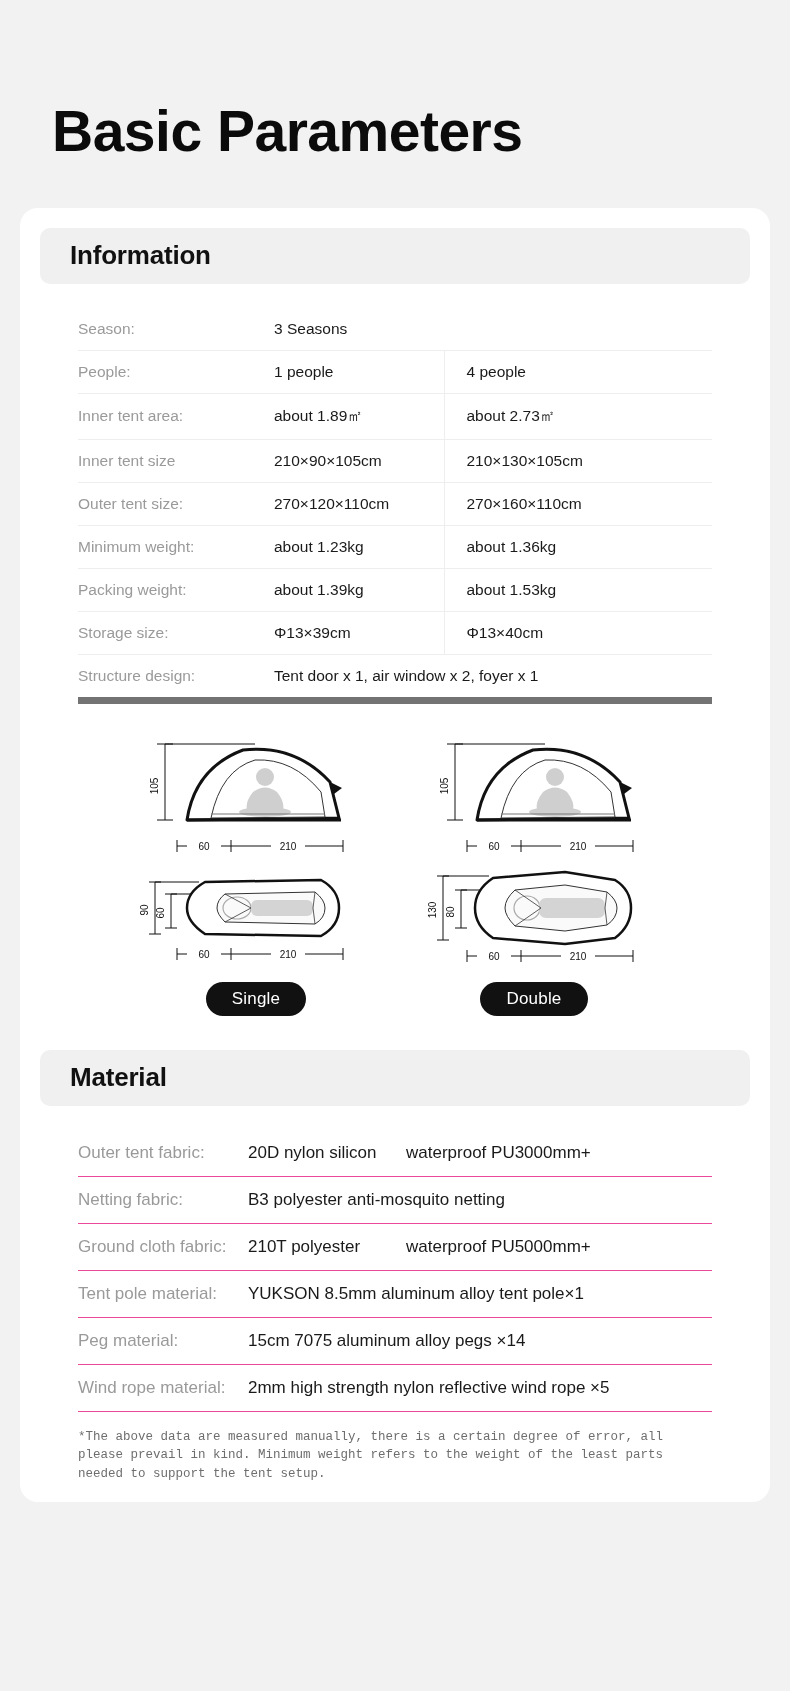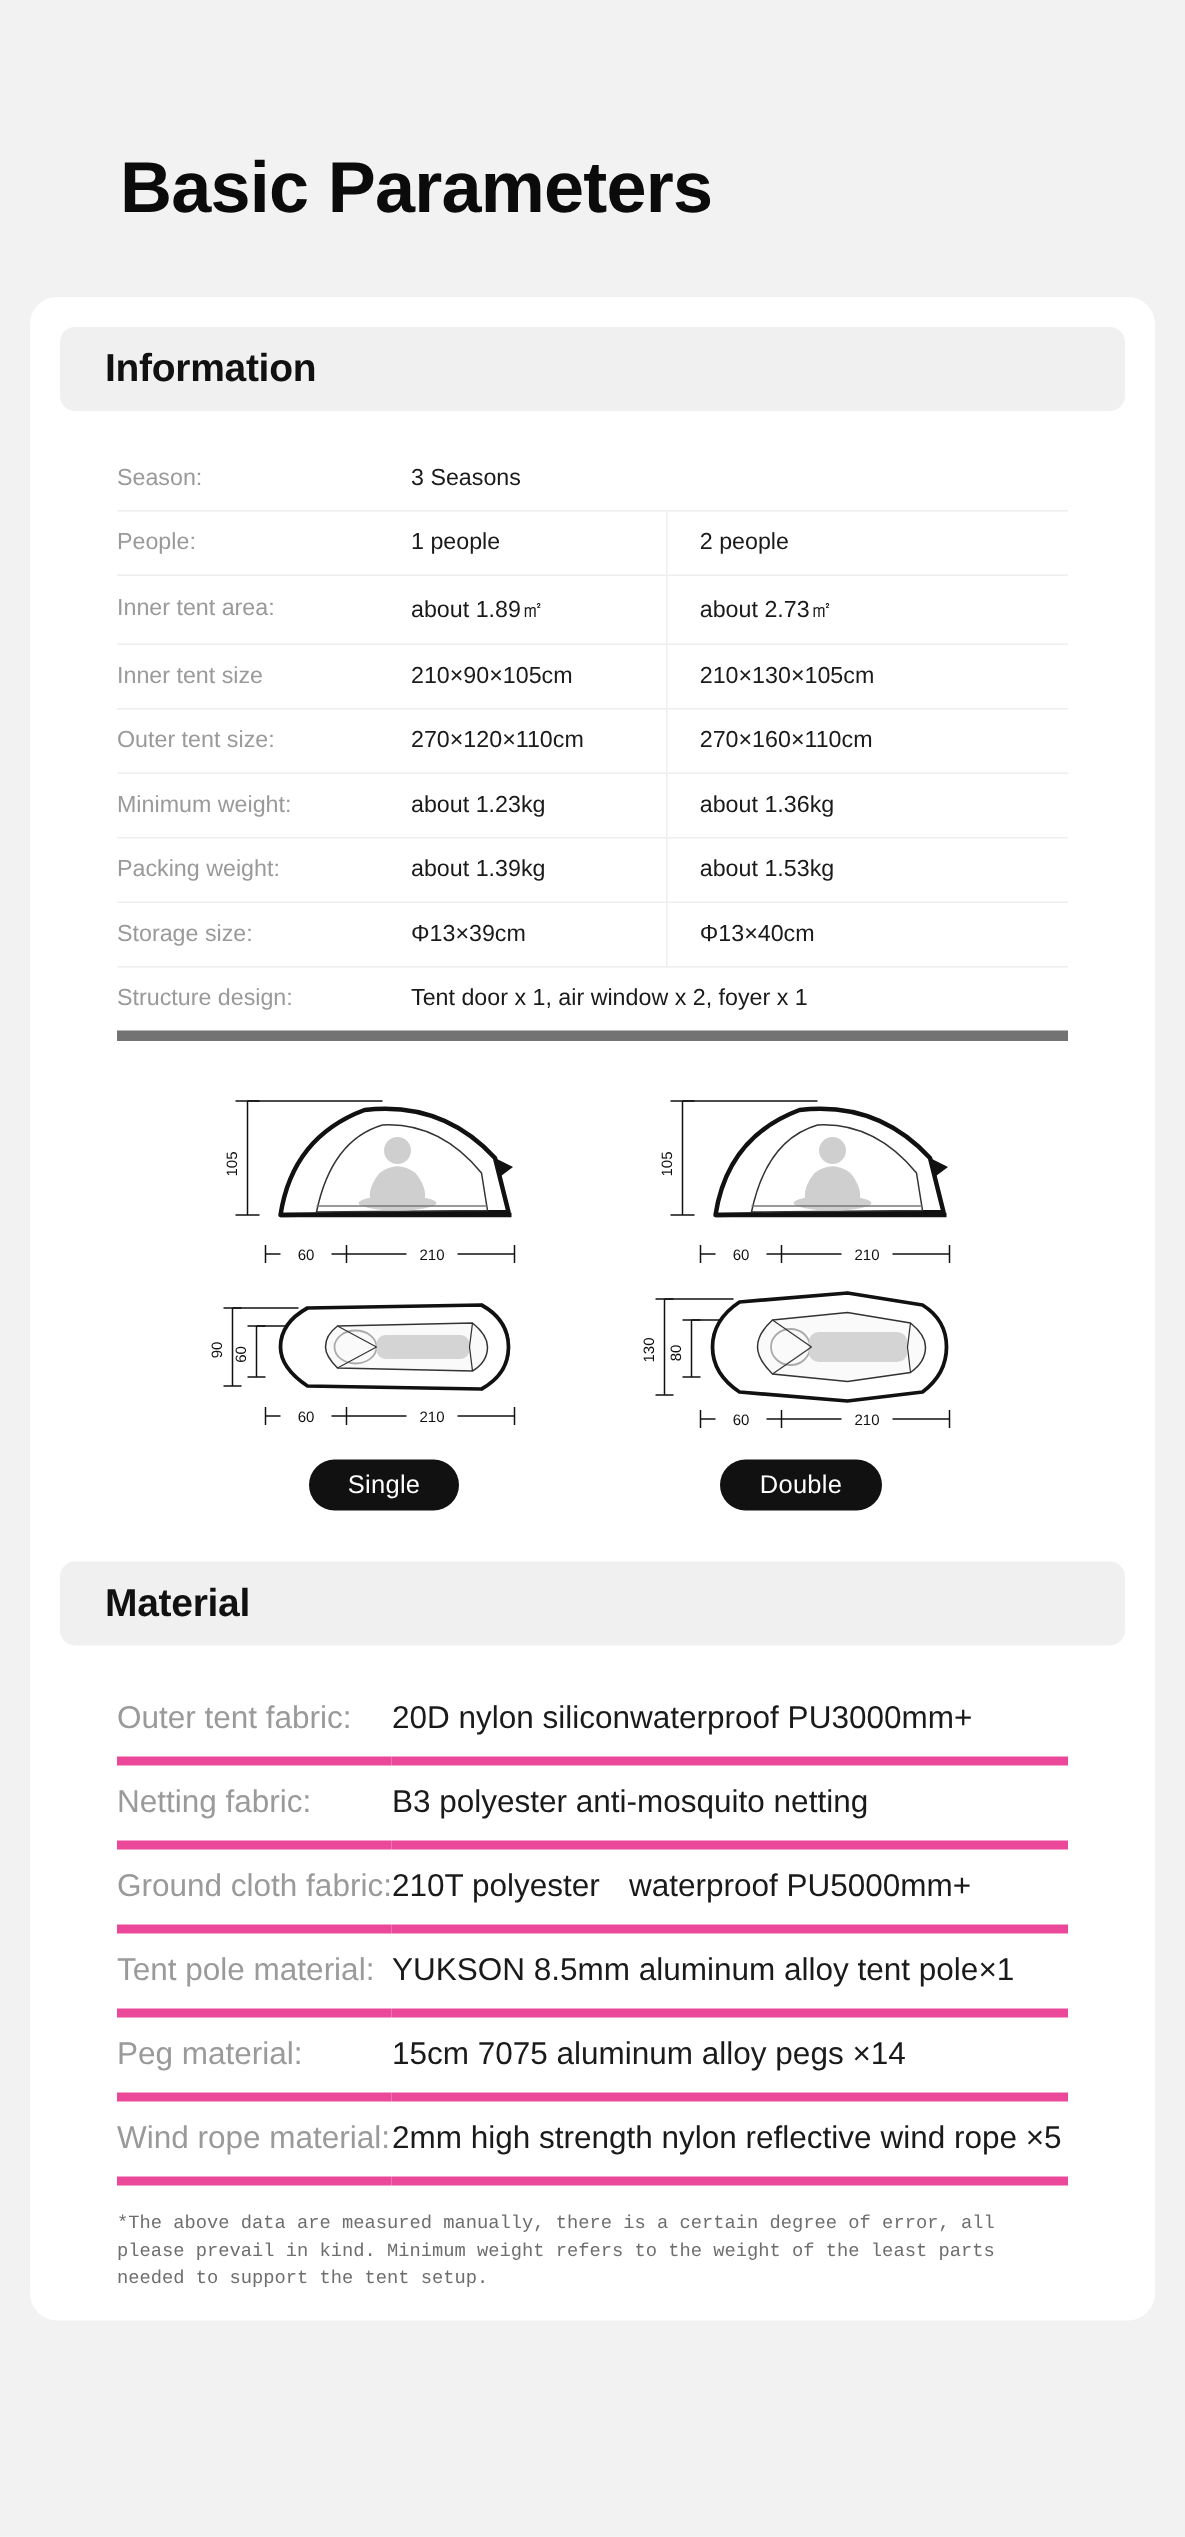--- a/index.html
+++ b/index.html
@@ -9,27 +9,26 @@
     font-family: "Liberation Sans", sans-serif;
   }
   .page {
     width: 790px;
     min-height: 1691px;
     background: #f2f2f2;
     position: relative;
     padding: 0;
   }
   .page-title {
-    font-size: 48px;
+    font-size: 57px;
     font-weight: bold;
     color: #0b0b0b;
     letter-spacing: -0.5px;
     padding: 100px 0 0 52px;
     line-height: 1.1;
-    margin-left: 28px;
   }
   .card {
     margin: 45px 20px 0 20px;
     background: #ffffff;
     border-radius: 18px;
     padding: 20px 0 18px 0;
   }
   .section-header {
     margin: 0 20px;
     background: #f0f0f0;
@@ -105,22 +104,22 @@
   }
 
   
   .mat-table {
     margin: 24px 58px 0 58px;
     width: calc(100% - 116px);
     border-collapse: collapse;
   }
   .mat-table td {
     padding: 13px 0;
-    font-size: 21px;
-    border-bottom: 6px solid #ec4899;
+    font-size: 17px;
+    border-bottom: 1px solid #ec4899;
     vertical-align: middle;
     margin-left: 48px;
   }
   .mat-table td.label {
     color: #9a9a9a;
     width: 170px;
     white-space: nowrap;
   }
   .mat-table td.value { color: #1a1a1a; }
   .mat-table .v-a { display: inline-block; min-width: 158px; }
@@ -149,21 +148,21 @@
 
     <table class="spec-table">
       <tbody>
         <tr class="first norule">
           <td class="label">Season:</td>
           <td class="vfull" colspan="2">3 Seasons</td>
         </tr>
         <tr>
           <td class="label">People:</td>
           <td class="v1">1 people</td>
-          <td class="v2">2 people</td>
+          <td class="v2">4 people</td>
         </tr>
         <tr>
           <td class="label">Inner tent area:</td>
           <td class="v1">about 1.89㎡</td>
           <td class="v2">about 2.73㎡</td>
         </tr>
         <tr>
           <td class="label">Inner tent size</td>
           <td class="v1">210×90×105cm</td>
           <td class="v2">210×130×105cm</td>

